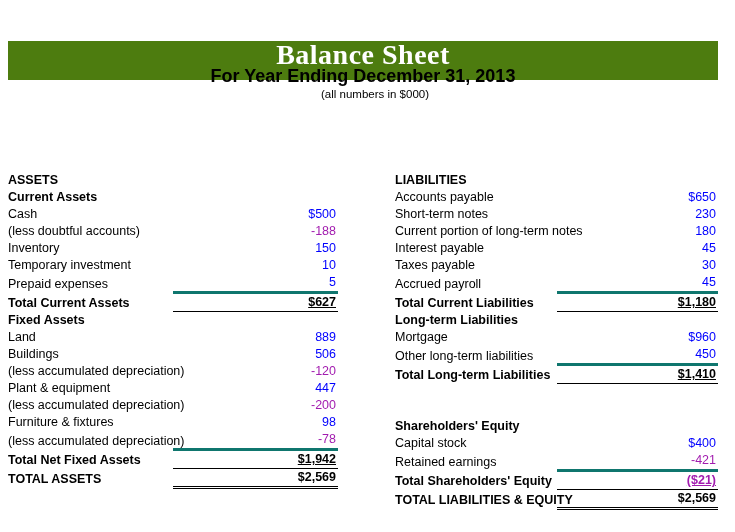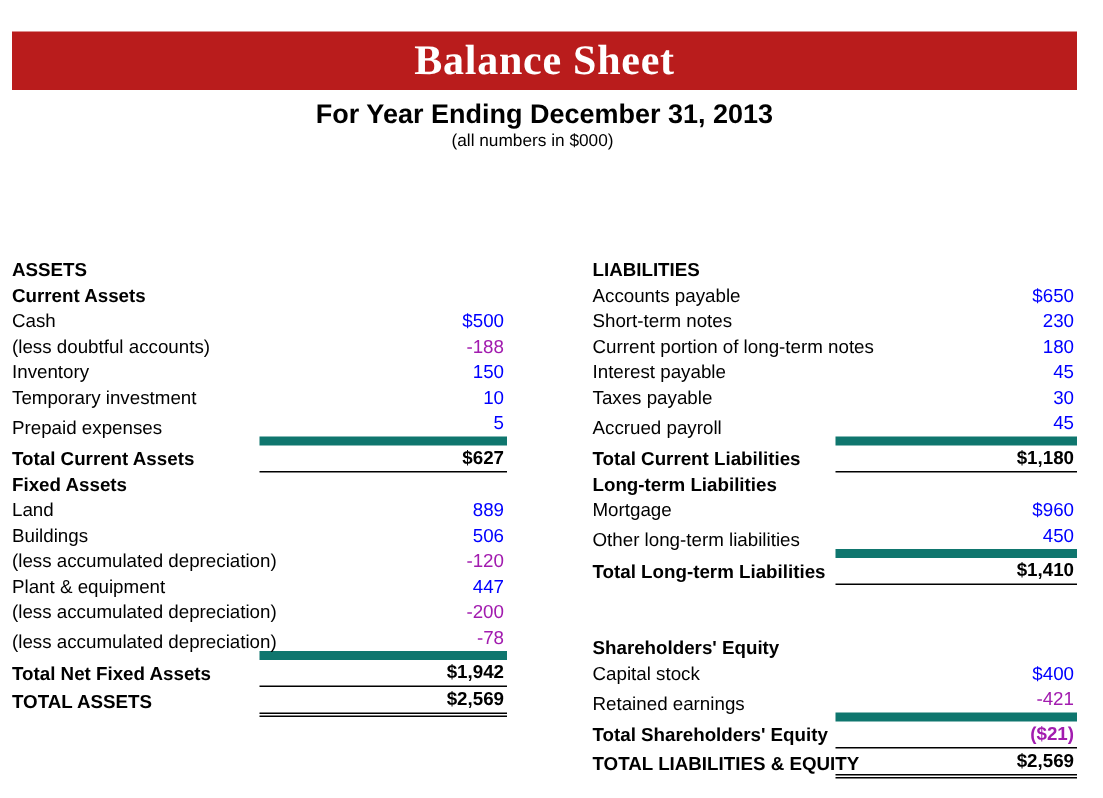--- a/index.html
+++ b/index.html
@@ -13,26 +13,26 @@
     position: relative;
     font-family: "Liberation Sans", sans-serif;
     color: #000000;
     overflow: hidden;
   }
 
   
   #title-banner {
     position: absolute;
     left: 8px;
-    top: 21px;
+    top: 41px;
     width: 710px;
     height: 39px;
-    background: #b91c1c;
+    background: #4d7c0f;
     display: flex;
-    align-items: center;
+    align-items: flex-start;
     justify-content: center;
   }
   #title-text {
     font-family: "Liberation Serif", serif;
     font-weight: bold;
     font-size: 28px;
     color: #ffffff;
     letter-spacing: 0.5px;
     line-height: 1;
   }
@@ -41,21 +41,21 @@
     left: 8px;
     top: 66px;
     width: 710px;
     text-align: center;
     font-size: 18px;
     font-weight: bold;
     color: #000000;
   }
   #units-note {
     position: absolute;
-    left: 0;
+    left: 20px;
     top: 88px;
     width: 710px;
     text-align: center;
     font-size: 11.5px;
     font-weight: normal;
     color: #000000;
   }
 
   
   .column {
@@ -88,21 +88,21 @@
 
   
   .bold  { font-weight: bold; margin-top: 21px; }
 
   
   .v-blue  { color: #0000ff; }
   .v-red   { color: #a21caf; }
   .v-black { color: #000000; }
 
   
-  .rule-top    { border-top: 6px solid #0f766e; }
+  .rule-top    { border-top: 3px solid #0f766e; text-decoration: underline; }
   .rule-bottom { border-bottom: 1px solid #000000; }
   .rule-double { border-bottom: 3px double #000000; }
 
   
   tr.spacer td { height: 17px; line-height: 17px; }
 </style>
 </head>
 <body>
 
 <div id="title-banner">
@@ -164,20 +164,24 @@
         </tr>
         <tr>
           <td class="label ind-0">Plant &amp; equipment</td>
           <td class="value v-blue">447</td>
         </tr>
         <tr>
           <td class="label ind-1">(less accumulated depreciation)</td>
           <td class="value v-red">-200</td>
         </tr>
         <tr>
+          <td class="label ind-0">Furniture &amp; fixtures</td>
+          <td class="value v-blue">98</td>
+        </tr>
+        <tr>
           <td class="label ind-1">(less accumulated depreciation)</td>
           <td class="value v-red">-78</td>
         </tr>
         <tr>
           <td class="label ind-2 bold">Total Net Fixed Assets</td>
           <td class="value v-black bold rule-top rule-bottom">$1,942</td>
         </tr>
         <tr>
           <td class="label ind-0 bold">TOTAL ASSETS</td>
           <td class="value v-black bold rule-double">$2,569</td>

